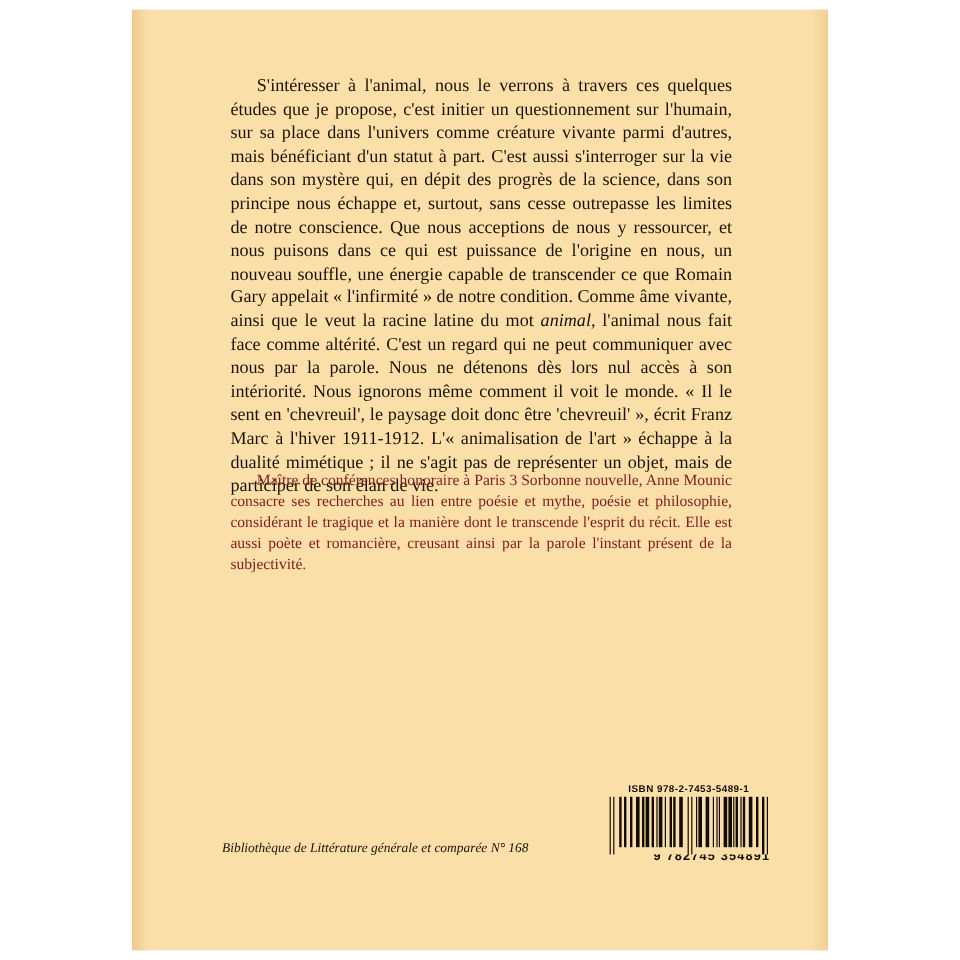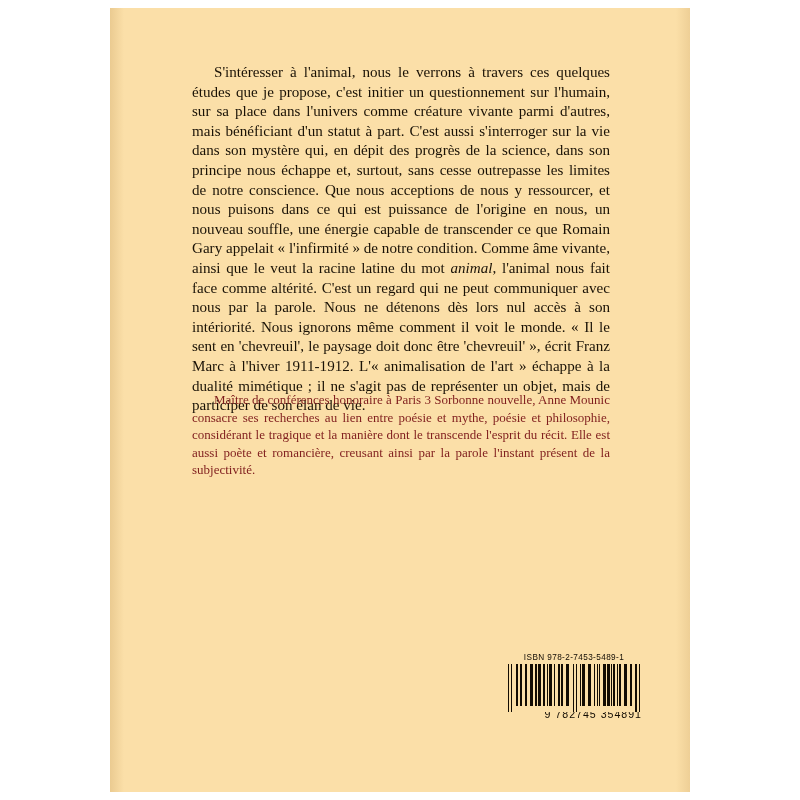--- a/index.html
+++ b/index.html
@@ -82,20 +82,21 @@
     font-style: italic;
     color: #1a1206;
   }
 
   
   #barcode-block {
     position: absolute;
     left: 396px;
     top: 645px;
     width: 136px;
+    font-weight: bold;
   }
 
   #isbn-text {
     font-family: "Liberation Sans", sans-serif;
     font-size: 8.2px;
     letter-spacing: 0.4px;
     color: #120c04;
     text-align: center;
     margin-bottom: 2px;
     white-space: nowrap;
@@ -134,20 +135,21 @@
 </head>
 <body>
 
 <div id="page">
   <div id="cover">
 
     <p id="blurb"><span>S'intéresser à l'animal, nous le verrons à travers ces quelques études que je propose, c'est initier un questionnement sur l'humain, sur sa place dans l'univers comme créature vivante parmi d'autres, mais bénéficiant d'un statut à part. C'est aussi s'interroger sur la vie dans son mystère qui, en dépit des progrès de la science, dans son principe nous échappe et, surtout, sans cesse outrepasse les limites de notre conscience. Que nous acceptions de nous y ressourcer, et nous puisons dans ce qui est puissance de l'origine en nous, un nouveau souffle, une énergie capable de transcender ce que Romain Gary appelait « l'infirmité » de notre condition. Comme âme vivante, ainsi que le veut la racine latine du mot </span><span class="italic">animal</span><span>, l'animal nous fait face comme altérité. C'est un regard qui ne peut communiquer avec nous par la parole. Nous ne détenons dès lors nul accès à son intériorité. Nous ignorons même comment il voit le monde. « Il le sent en 'chevreuil', le paysage doit donc être 'chevreuil' », écrit Franz Marc à l'hiver 1911-1912. L'« animalisation de l'art » échappe à la dualité mimétique ; il ne s'agit pas de représenter un objet, mais de participer de son élan de vie.</span></p>
 
     <p id="bio">Maître de conférences honoraire à Paris 3 Sorbonne nouvelle, Anne Mounic consacre ses recherches au lien entre poésie et mythe, poésie et philosophie, considérant le tragique et la manière dont le transcende l'esprit du récit. Elle est aussi poète et romancière, creusant ainsi par la parole l'instant présent de la subjectivité.</p>
 
+    <div id="collection">Bibliothèque de Littérature générale et comparée N° 168</div>
 
     <div id="barcode-block">
       <div id="isbn-text">ISBN 978-2-7453-5489-1</div>
       <div id="barcode-bars">
           <div class="bar guard" style="left: 2px; width: 1.2px;"></div>
           <div class="bar guard" style="left: 5.2px; width: 1.2px;"></div>
           <div class="bar" style="left: 9.7px; width: 2px;"></div>
           <div class="bar" style="left: 13.7px; width: 2px;"></div>
           <div class="bar" style="left: 18.7px; width: 2px;"></div>
           <div class="bar" style="left: 23.7px; width: 3px;"></div>

